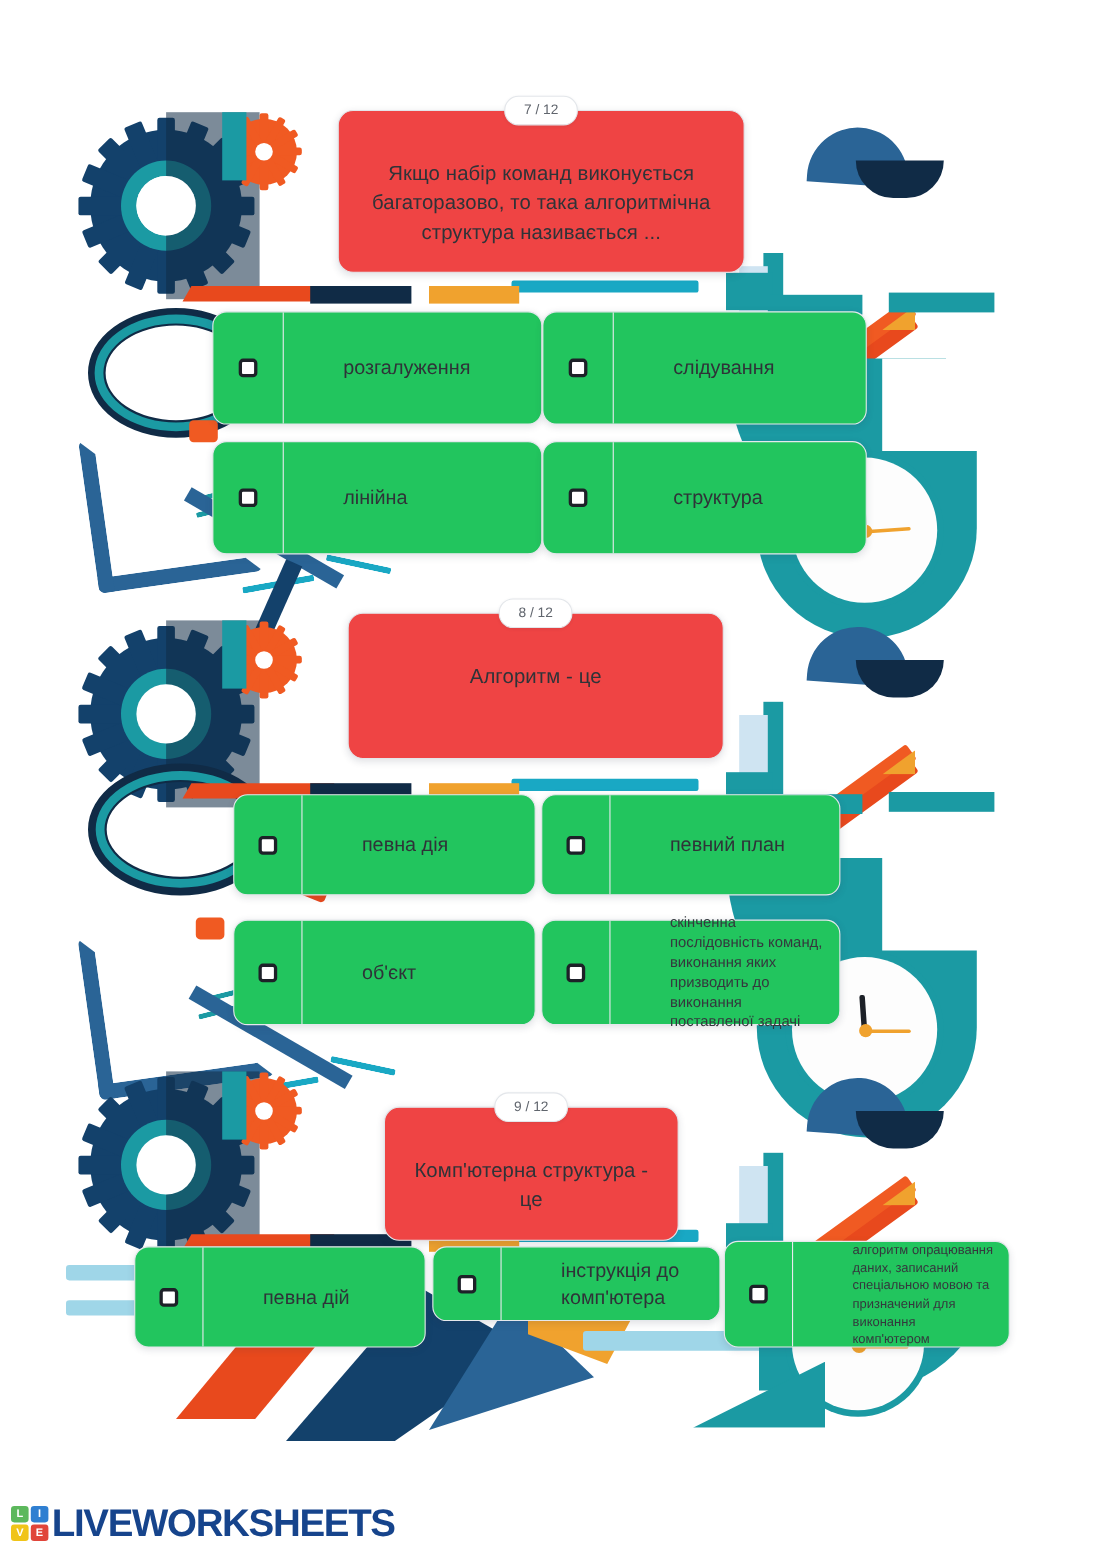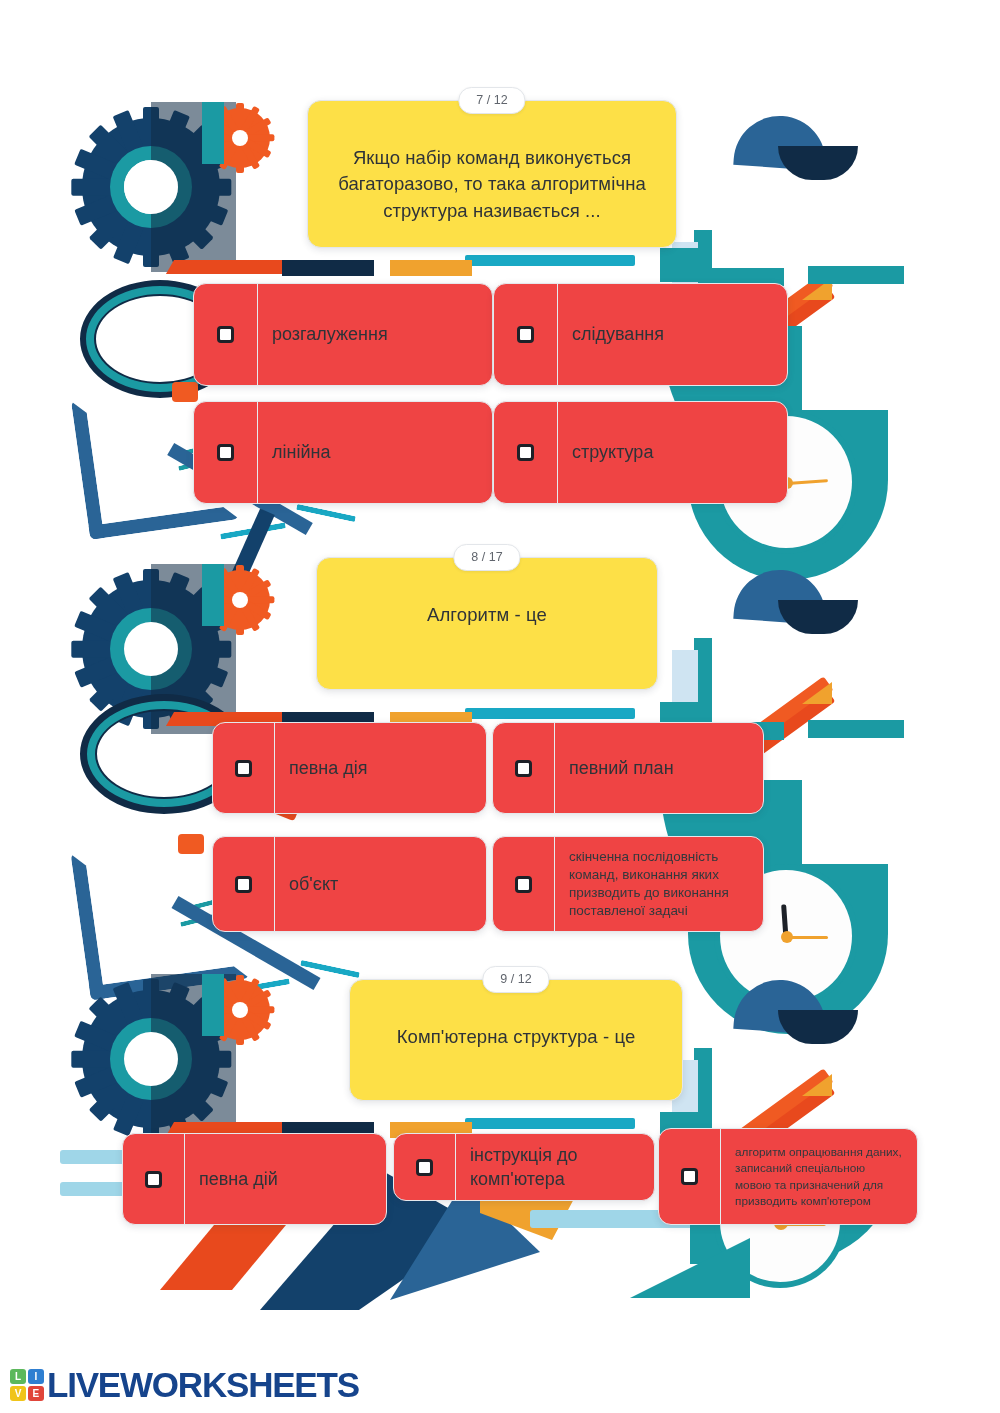--- a/index.html
+++ b/index.html
@@ -111,21 +111,21 @@
   }
   .clock-pivot {
     position: absolute;
     border-radius: 50%;
     background: #f0a22e;
   }
 
   
   .q-card {
     position: absolute;
-    background: #fde047;
+    background: #ef4444;
     border: 1px solid #e3e6ea;
     border-radius: 14px;
     box-shadow: 0 2px 7px rgba(40,50,70,0.13);
     z-index: 6;
   }
   .q-badge {
     position: absolute;
     top: -14px;
     left: 50%;
     transform: translateX(-50%);
@@ -146,27 +146,28 @@
     text-align: center;
     font-size: 18.5px;
     line-height: 1.42;
     color: #2f3338;
     letter-spacing: 0.1px;
   }
 
   
   .opt {
     position: absolute;
-    background: #ef4444;
+    background: #22c55e;
     border: 1px solid #e5e8ec;
     border-radius: 13px;
     box-shadow: 0 2px 7px rgba(40,50,70,0.13);
     display: flex;
     align-items: center;
     z-index: 6;
+    gap: 40px;
   }
   .opt-check {
     flex: 0 0 auto;
     display: flex;
     align-items: center;
     justify-content: center;
     height: 100%;
     border-right: 1px solid #e7eaee;
   }
   .cb {
@@ -470,21 +471,21 @@
     <div class="opt-label">слідування</div>
   </div>
   <div class="opt" style="left:493px; top:401px; width:295px; height:103px;">
     <div class="opt-check" style="width:64px;">
       <span class="cb"></span>
     </div>
     <div class="opt-label">структура</div>
   </div>
 
   <div class="q-card" style="left:316px; top:557px; width:342px; height:133px;">
-    <div class="q-badge">8 / 17</div>
+    <div class="q-badge">8 / 12</div>
     <div class="q-text">Алгоритм - це</div>
   </div>
 
   <div class="opt" style="left:212px; top:722px; width:275px; height:92px;">
     <div class="opt-check" style="width:62px;">
       <span class="cb"></span>
     </div>
     <div class="opt-label">певна дія</div>
   </div>
   <div class="opt" style="left:492px; top:722px; width:272px; height:92px;">
@@ -499,42 +500,42 @@
     </div>
     <div class="opt-label">об'єкт</div>
   </div>
   <div class="opt" style="left:492px; top:836px; width:272px; height:96px;">
     <div class="opt-check" style="width:62px;">
       <span class="cb"></span>
     </div>
     <div class="opt-label small">скінченна послідовність команд, виконання яких призводить до виконання поставленої задачі</div>
   </div>
 
-  <div class="q-card" style="left:349px; top:979px; width:334px; height:122px;">
+  <div class="q-card" style="left:349px; top:1006px; width:268px; height:122px;">
     <div class="q-badge">9 / 12</div>
     <div class="q-text">Комп'ютерна структура - це</div>
   </div>
 
   <div class="opt" style="left:122px; top:1133px; width:265px; height:92px;">
     <div class="opt-check" style="width:62px;">
       <span class="cb"></span>
     </div>
     <div class="opt-label">певна дій</div>
   </div>
   <div class="opt" style="left:393px; top:1133px; width:262px; height:68px;">
     <div class="opt-check" style="width:62px;">
       <span class="cb"></span>
     </div>
     <div class="opt-label">інструкція до комп'ютера</div>
   </div>
   <div class="opt" style="left:658px; top:1128px; width:260px; height:97px;">
     <div class="opt-check" style="width:62px;">
       <span class="cb"></span>
     </div>
-    <div class="opt-label xsmall">алгоритм опрацювання даних, записаний спеціальною мовою та призначений для призводить комп'ютером</div>
+    <div class="opt-label xsmall">алгоритм опрацювання даних, записаний спеціальною мовою та призначений для виконання комп'ютером</div>
   </div>
 
   <div class="footer">
     <div class="logo-tiles">
       <div style="background:#5cb85c;">L</div>
       <div style="background:#2f7fd1;">I</div>
       <div style="background:#f0c419;">V</div>
       <div style="background:#e0453a;">E</div>
     </div>
     <div class="logo-word">LIVEWORKSHEETS</div>

